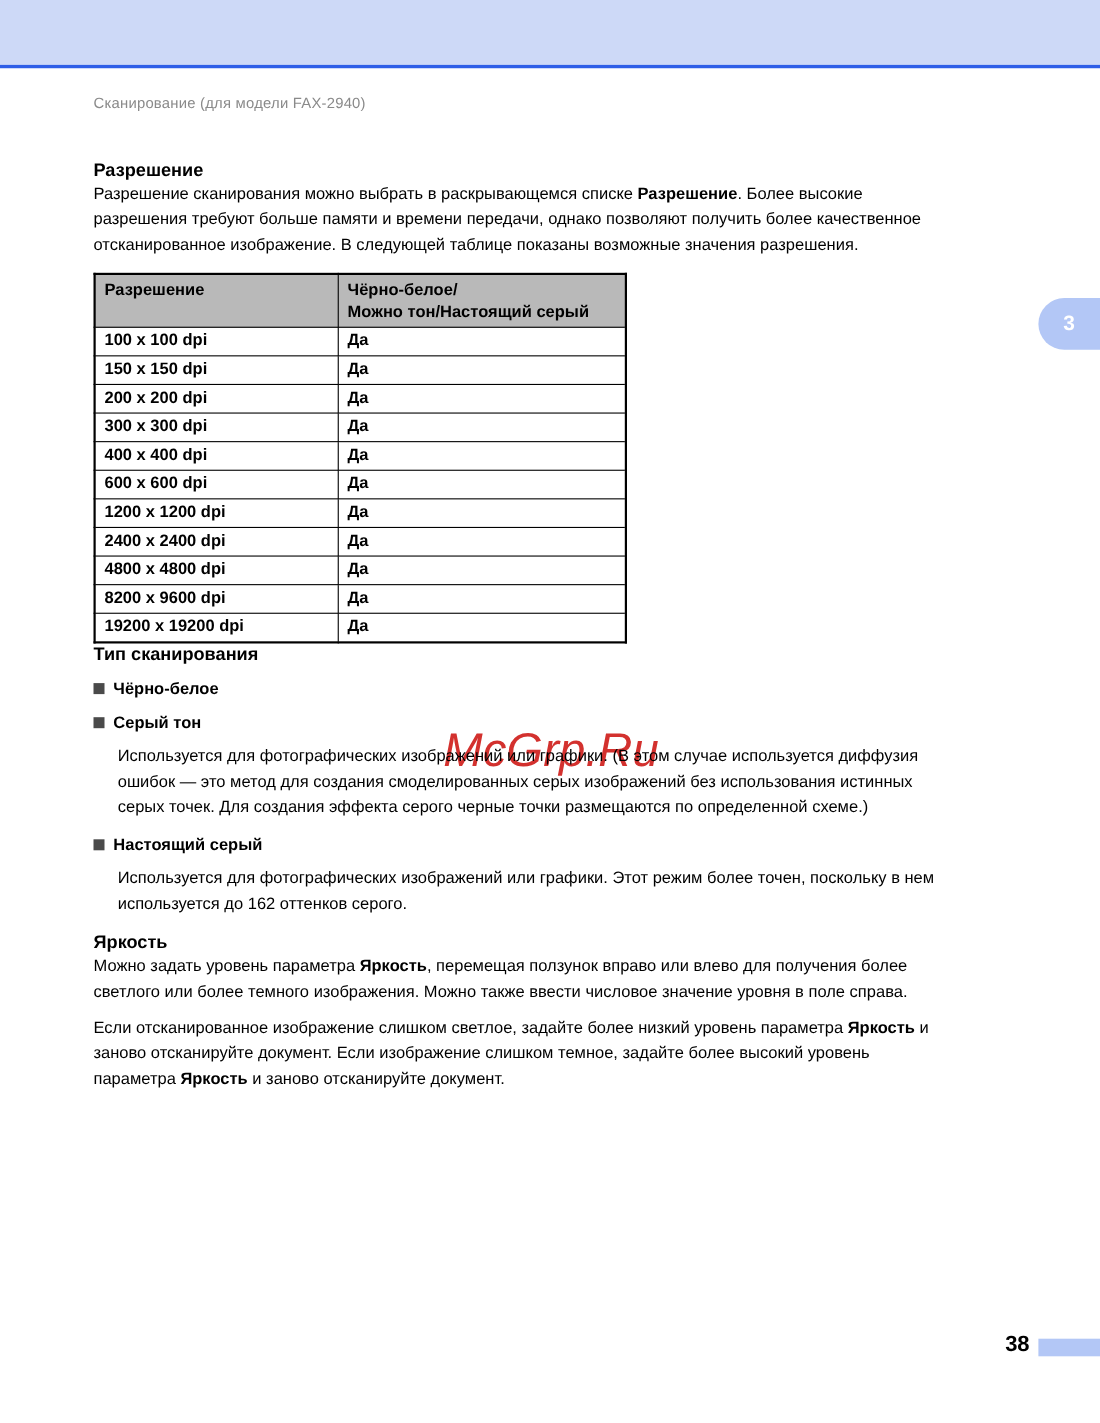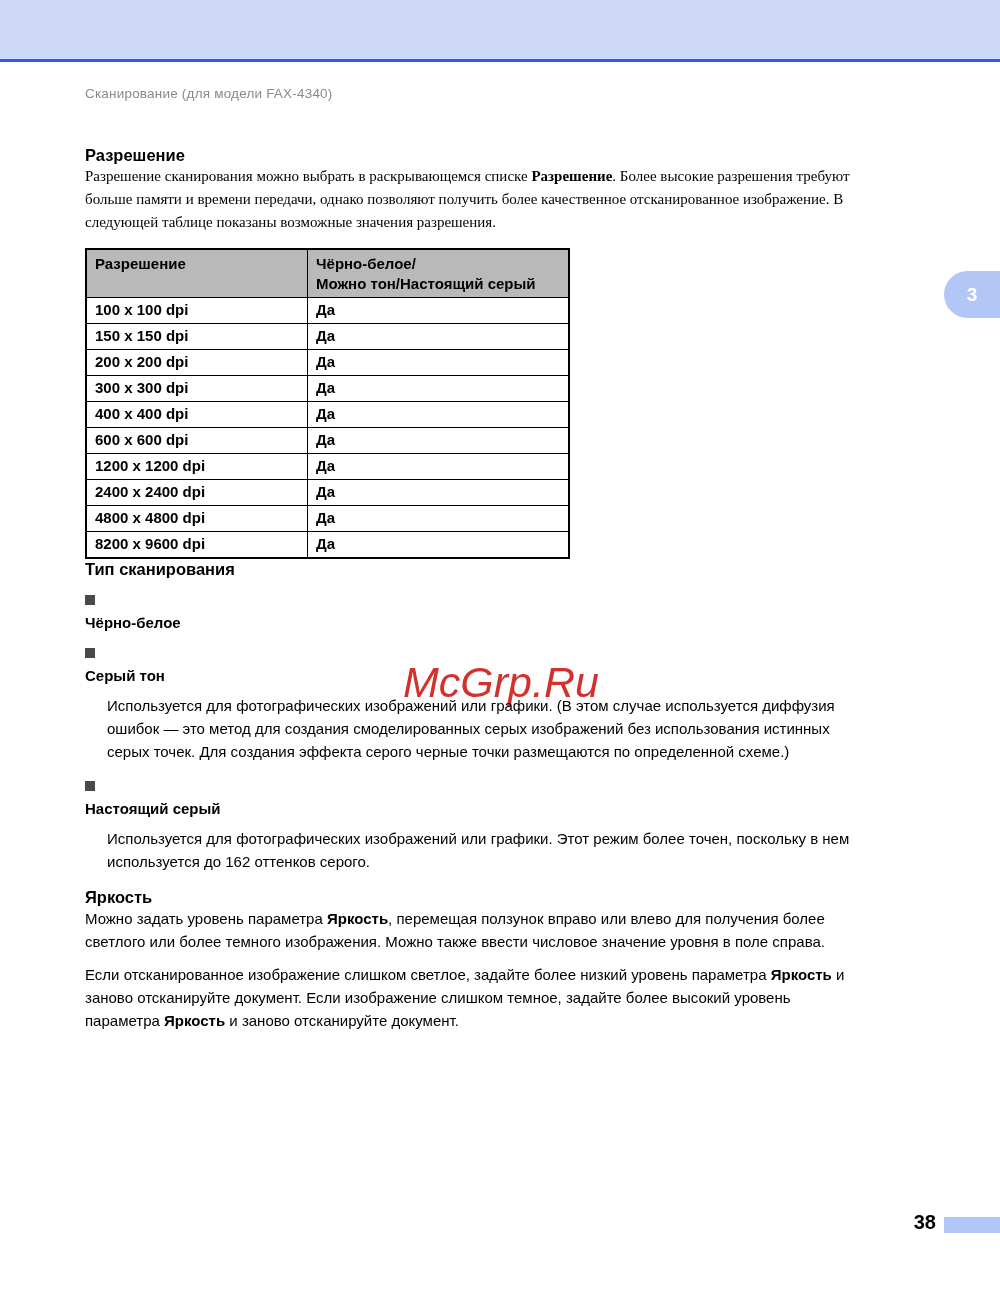--- a/index.html
+++ b/index.html
@@ -33,21 +33,21 @@
   }
   .content {
     position:absolute; top:145px; left:85px; width:770px;
     font-size:15px; line-height:23px;
   }
   .content h2 {
     font-size:16.5px; line-height:20px; font-weight:bold; margin:0;
   }
   .content p { margin:0; }
   .section-title-resolution { margin-bottom:12px; }
-  .intro { margin-bottom:0;font-family:Liberation Serif, serif; }
+  .intro { margin-bottom:0; }
   table.res-table {
     border-collapse:collapse; margin-top:14px;
     border:2px solid #000;
     width:485px; table-layout:fixed;
   }
   table.res-table th, table.res-table td {
     border:1px solid #000; text-align:left; vertical-align:top;
     font-size:15px;
   }
   table.res-table th {
@@ -57,21 +57,21 @@
   }
   table.res-table td {
     padding:2px 8px 3px 8px; line-height:20px; height:20px;font-weight:bold;
   }
   .col-res { width:204px; }
   .section-title-scan-type { margin-top:30px; }
   .bullet-item { margin-top:12px; }
   .bullet-item:first-of-type { margin-top:12px; }
   .bullet-label {
     display:flex; align-items:flex-start; gap:8px;
-    font-weight:bold; font-size:15px; line-height:19px;flex-direction:column;
+    font-weight:bold; font-size:15px; line-height:19px;
   }
   .bullet-square {
     flex:none; width:10px; height:10px; margin-top:4px;
     background:#4a4a4a;
   }
   .bullet-body { margin:9px 0 14px 22px !important; }
   .section-title-brightness { margin-top:23px; margin-bottom:8px; }
   .brightness-p { margin-top:0; margin-bottom:10px !important; }
   .page-number {
     position:absolute; top:1211px; right:64px;
@@ -82,21 +82,21 @@
     background:var(--side-tab-bg, #b3c7f6);
   }
 </style>
 </head>
 <body>
 
 <div class="page">
 
   <div class="top-bar"></div>
 
-  <div class="breadcrumb">Сканирование (для модели FAX-4340)</div>
+  <div class="breadcrumb">Сканирование (для модели FAX-2940)</div>
 
   <div class="side-tab">
     <span>3</span>
   </div>
 
   <div class="watermark">McGrp.Ru</div>
 
   <div class="content">
 
     <h2 class="section-title-resolution">Разрешение</h2>
@@ -143,20 +143,24 @@
         <tr>
           <td>2400 x 2400 dpi</td>
           <td>Да</td>
         </tr>
         <tr>
           <td>4800 x 4800 dpi</td>
           <td>Да</td>
         </tr>
         <tr>
           <td>8200 x 9600 dpi</td>
+          <td>Да</td>
+        </tr>
+        <tr>
+          <td>19200 x 19200 dpi</td>
           <td>Да</td>
         </tr>
       </tbody>
     </table>
 
     <h2 class="section-title-scan-type">Тип сканирования</h2>
 
     <div class="bullet-item">
       <div class="bullet-label">
         <span class="bullet-square"></span>

